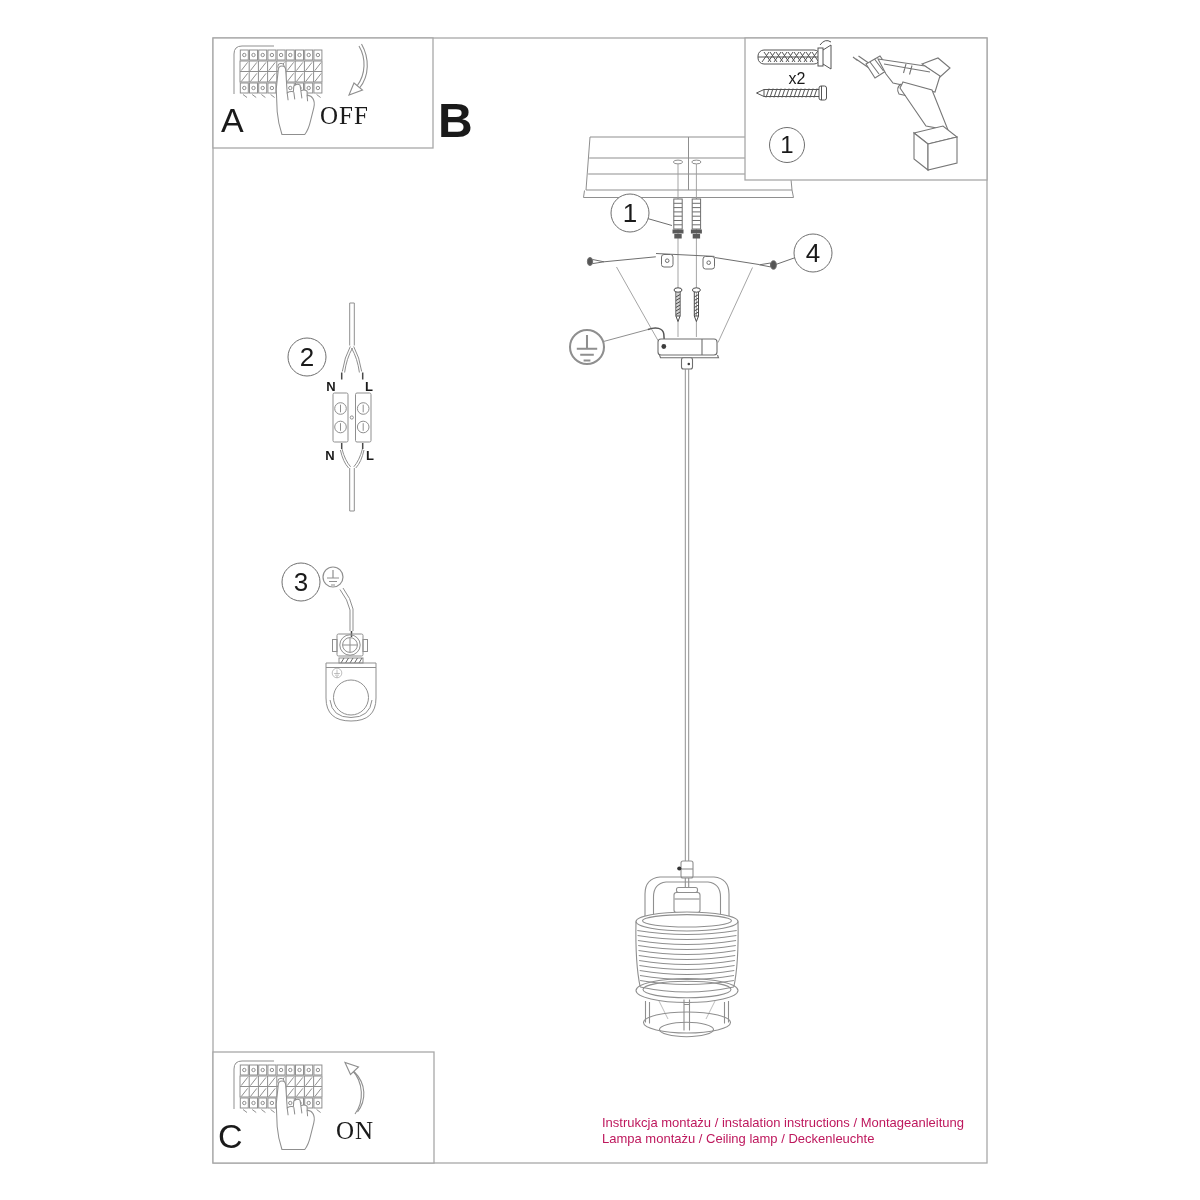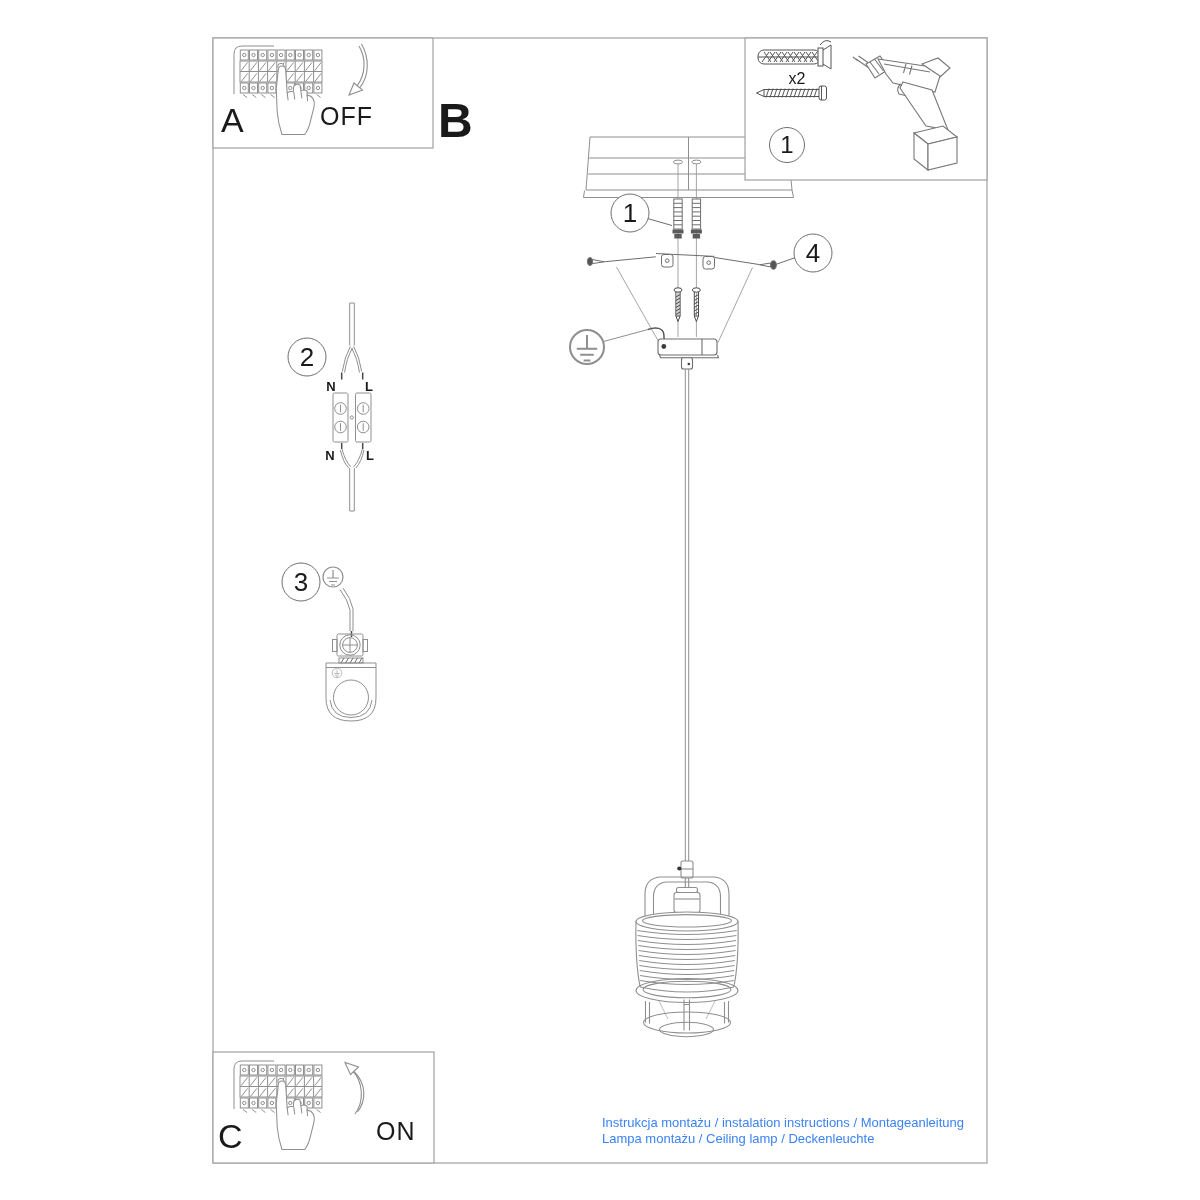--- a/index.html
+++ b/index.html
@@ -3,28 +3,28 @@
 <meta charset="utf-8">
 <style>
   html,body{margin:0;padding:0;background:#fff;}
   .page{position:relative;width:1200px;height:1200px;background:#ffffff;overflow:hidden;
         font-family:"Liberation Sans",sans-serif;color:#1a1a1a;}
   .page svg{position:absolute;left:0;top:0;}
   .txt{position:absolute;white-space:nowrap;color:#1a1a1a;}
   .ctr{position:absolute;transform:translate(-50%,-50%);white-space:nowrap;}
   .panel-letter{font-size:34px;}
   .letter-b{font-size:48px;font-weight:700;}
-  .switch-word{font-size:25px;letter-spacing:1px;}
+  .switch-word{font-size:25px;letter-spacing:1px;font-family:Liberation Serif, serif;}
   .badge{position:absolute;transform:translate(-50%,-50%);width:37px;height:37px;
          border:1.6px solid #6f6f6f;border-radius:50%;display:flex;align-items:center;
          justify-content:center;font-size:26px;background:#fff;}
   .badge.small{width:34px;height:34px;font-size:24px;}
   .wire-label{font-size:13px;font-weight:700;}
   .qty{font-size:16px;}
-  .footer-line{position:absolute;left:602px;font-size:13px;color:#3b82f6;}
+  .footer-line{position:absolute;left:602px;font-size:13px;color:#be185d;}
 </style>
 </head>
 <body>
 
 <div class="page">
 
 <svg width="1200" height="1200" viewBox="0 0 1200 1200">
   <defs>
 
     <g id="breaker" stroke="#8f8f8f" fill="none" stroke-width="1">
@@ -307,21 +307,21 @@
       <path d="M355,1114 C364,1102 364,1082 351.5,1069.5" fill="none"></path>
       <path d="M345,1062.5 L350.5,1074.5 L358.5,1067 Z"></path>
     </g>
   </g>
 </svg>
 
 <div class="txt panel-letter" style="left:221px;top:101px;">A</div>
 <div class="txt switch-word" style="left:320px;top:102px;">OFF</div>
 <div class="txt letter-b" style="left:438px;top:93px;">B</div>
 <div class="txt panel-letter" style="left:218px;top:1117px;">C</div>
-<div class="txt switch-word" style="left:336px;top:1117px;margin-left:40px;">ON</div>
+<div class="txt switch-word" style="left:336px;top:1117px;">ON</div>
 
 <div class="ctr qty" style="left:797px;top:79px;">x2</div>
 
 <div class="badge small" style="left:787px;top:145px;">1</div>
 <div class="badge" style="left:630px;top:213px;">1</div>
 <div class="badge" style="left:813px;top:253px;">4</div>
 <div class="badge" style="left:307px;top:357px;">2</div>
 <div class="badge" style="left:301px;top:582px;">3</div>
 
 <div class="ctr wire-label" style="left:331px;top:386px;">N</div>

